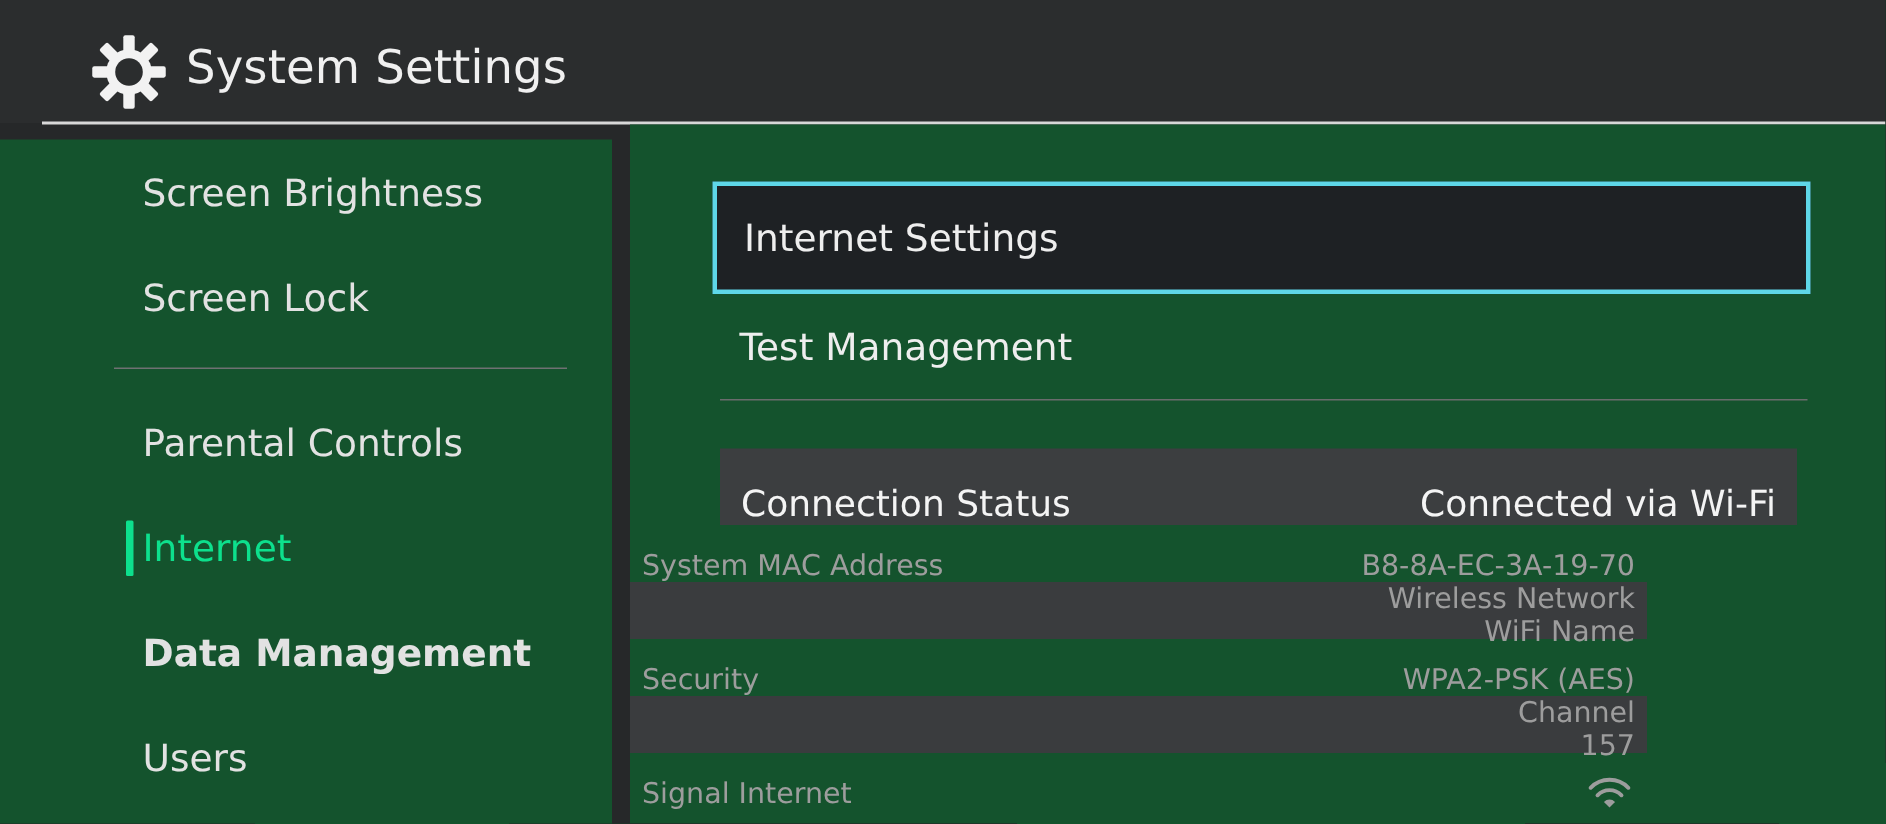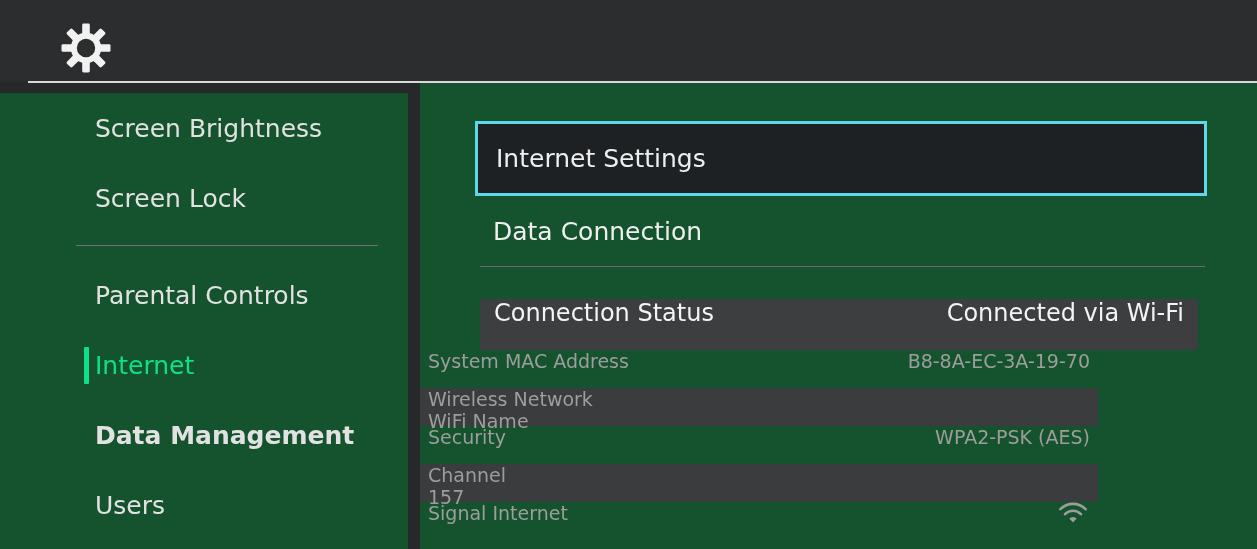--- a/index.html
+++ b/index.html
@@ -148,21 +148,21 @@
   
   .table {
     position: absolute;
     left: 0;
     top: 216px;
     width: 849px;
   }
   .row {
     position: relative;
     display: flex;
-    align-items: flex-start;
+    align-items: flex-end;
     justify-content: space-between;
     white-space: nowrap;
   }
   .row.head {
     margin-left: 60px;
     width: 718px;
     height: 51px;
     background: #3c3e40;
     padding: 0 14px 0 14px;
   }
@@ -200,20 +200,21 @@
           <rect x="39.5" y="22.2" width="11" height="7.6" rx="1.4"></rect>
           <rect x="22.2" y="1.5" width="7.6" height="11" rx="1.4" transform="rotate(45 26 26)"></rect>
           <rect x="22.2" y="39.5" width="7.6" height="11" rx="1.4" transform="rotate(45 26 26)"></rect>
           <rect x="1.5" y="22.2" width="11" height="7.6" rx="1.4" transform="rotate(45 26 26)"></rect>
           <rect x="39.5" y="22.2" width="11" height="7.6" rx="1.4" transform="rotate(45 26 26)"></rect>
         </g>
         <circle cx="26" cy="26" r="15.2" fill="#f2f2f2"></circle>
         <circle cx="26" cy="26" r="9.2" fill="#2b2d2e"></circle>
       </svg>
     </span>
+    <div class="app-title">System Settings</div>
     <div class="header-rule"></div>
   </div>
 
   <div class="sidebar">
 
     <div class="side-item" style="top:0px;">
 
       <span class="side-label">Screen Brightness</span>
     </div>
 
@@ -246,21 +247,21 @@
 
   </div>
 
   <div class="main">
 
     <div class="menu-btn focused">
       <span>Internet Settings</span>
     </div>
 
     <div class="menu-btn plain">
-      <span>Data Connection</span>
+      <span>Test Management</span>
     </div>
 
     <div class="content-rule"></div>
 
     <div class="table">
 
       <div class="row head">
         <span class="k">Connection Status</span>
         <span class="v">Connected via Wi-Fi</span>
       </div>

